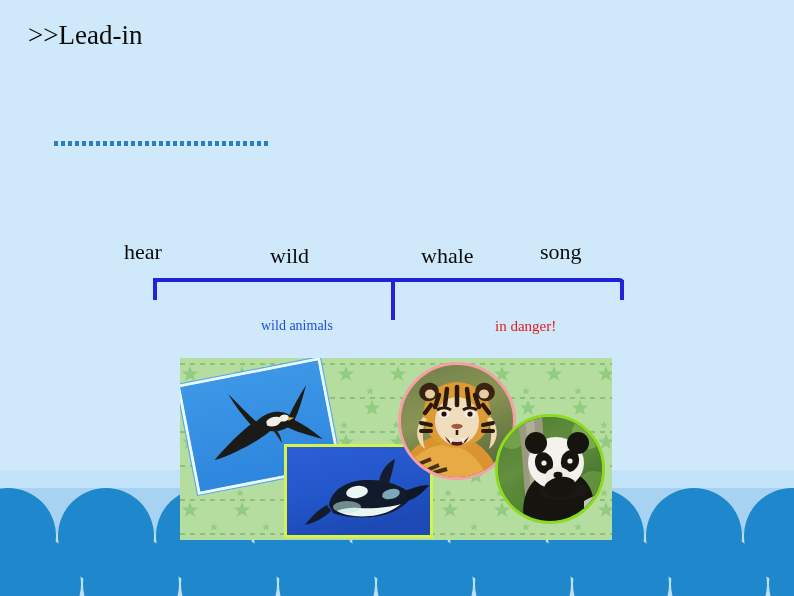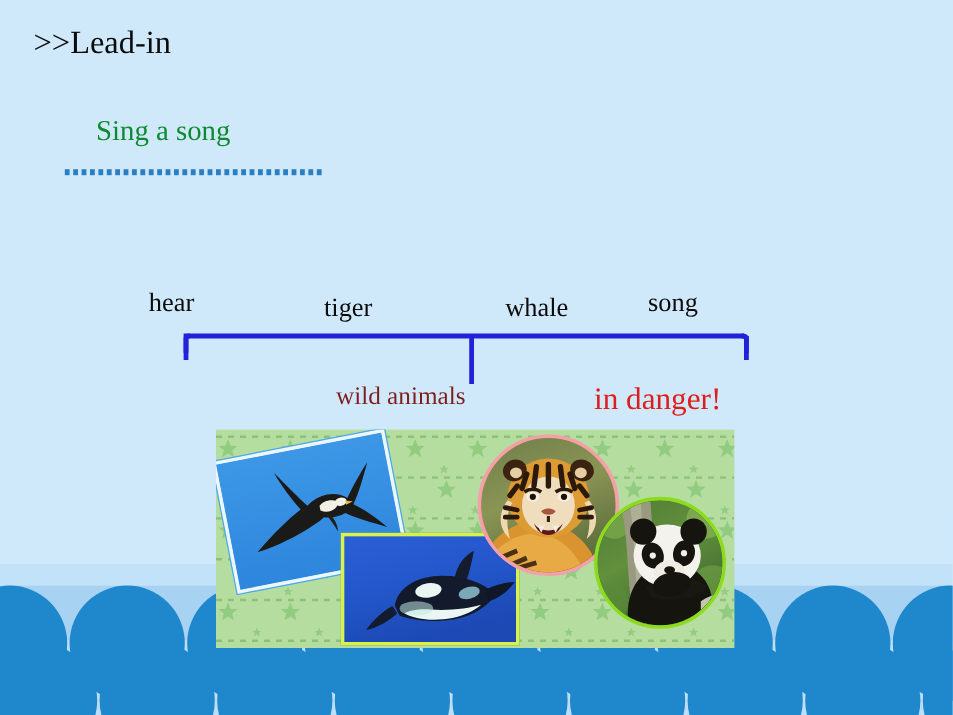--- a/index.html
+++ b/index.html
@@ -55,25 +55,25 @@
   .w-whale{left:270px;top:243px;}
   .w-tiger{left:421px;top:243px;}
   .w-panda{left:540px;top:239px;}
 
   
   .bracket{position:absolute;left:150px;top:272px;width:485px;height:58px;}
 
   
   .wild{
     position:absolute;left:261px;top:318px;
-    font-size:21px;color:#7f1d1d;white-space:nowrap;margin-left:19px;
+    font-size:14px;color:#1d4ed8;white-space:nowrap;
   }
   .danger{
     position:absolute;left:495px;top:318px;
-    font-size:26px;color:#e01b1b;white-space:nowrap;
+    font-size:15px;color:#e01b1b;white-space:nowrap;
   }
 
   
   .collage{
     position:absolute;left:180px;top:358px;width:432px;height:182px;
     background:#b6dda0;
     overflow:hidden;
   }
   .collage .stars,.collage .dashes{position:absolute;inset:0;}
   .collage svg{display:block;}
@@ -135,21 +135,20 @@
         <div class="scal" style="left: 401px; background: rgb(31, 135, 203);"></div>
         <div class="scal" style="left: 499px; background: rgb(31, 135, 203);"></div>
         <div class="scal" style="left: 597px; background: rgb(31, 135, 203);"></div>
         <div class="scal" style="left: 695px; background: rgb(31, 135, 203);"></div>
         <div class="scal" style="left: 793px; background: rgb(31, 135, 203);"></div>
       </div>
   </div>
 
   <div class="lead-in">&gt;&gt;Lead-in</div>
 
-  <div class="sing">Sing a song</div>
   <div class="dotline" id="dotLine">
       <i style="left: 0px;"></i>
       <i style="left: 7px;"></i>
       <i style="left: 14px;"></i>
       <i style="left: 21px;"></i>
       <i style="left: 28px;"></i>
       <i style="left: 35px;"></i>
       <i style="left: 42px;"></i>
       <i style="left: 49px;"></i>
       <i style="left: 56px;"></i>
@@ -172,21 +171,21 @@
       <i style="left: 175px;"></i>
       <i style="left: 182px;"></i>
       <i style="left: 189px;"></i>
       <i style="left: 196px;"></i>
       <i style="left: 203px;"></i>
       <i style="left: 210px;"></i>
     </div>
 
 
   <div class="word w-eagle">hear</div>
-  <div class="word w-whale">tiger</div>
+  <div class="word w-whale">wild</div>
   <div class="word w-tiger">whale</div>
   <div class="word w-panda">song</div>
 
   <div class="bracket">
     <svg width="485" height="58" viewBox="0 0 485 58">
       <path d="M5,28 L5,8 M3,8 L470,8 M472,8 L472,28 M243,8 L243,48" stroke="#2222d8" stroke-width="4" fill="none" stroke-linecap="butt"></path>
       <path d="M5,22 L5,10 Q5,8 8,8" stroke="#2222d8" stroke-width="4" fill="none"></path>
       <path d="M472,22 L472,10 Q472,8 468,8" stroke="#2222d8" stroke-width="4" fill="none"></path>
     </svg>
   </div>

